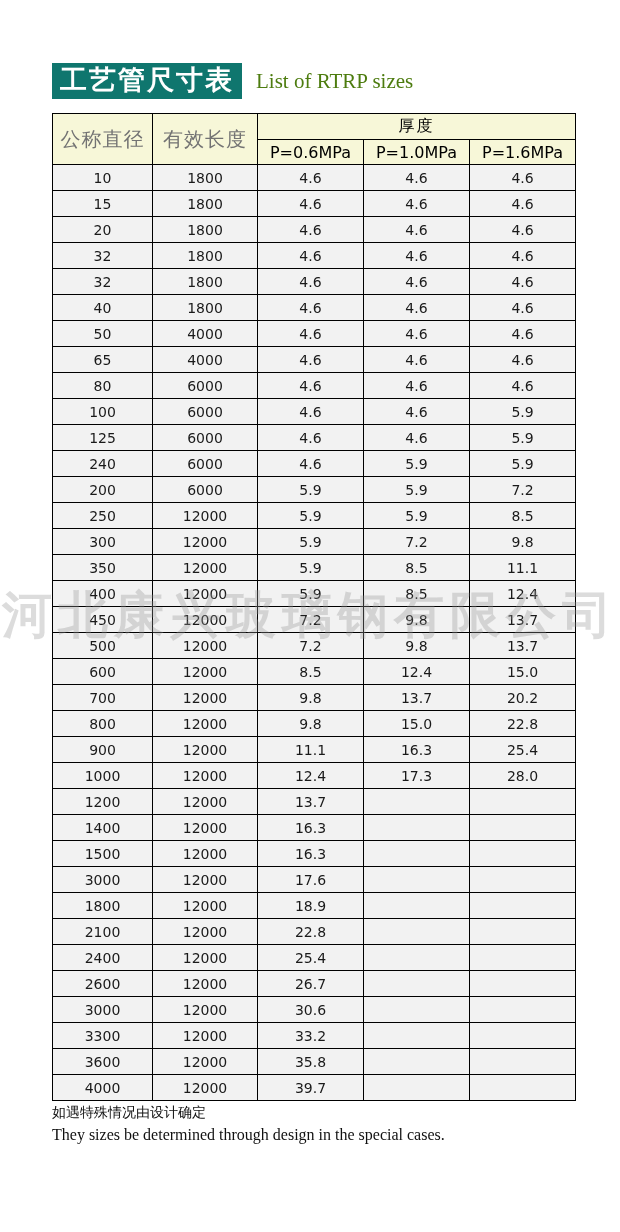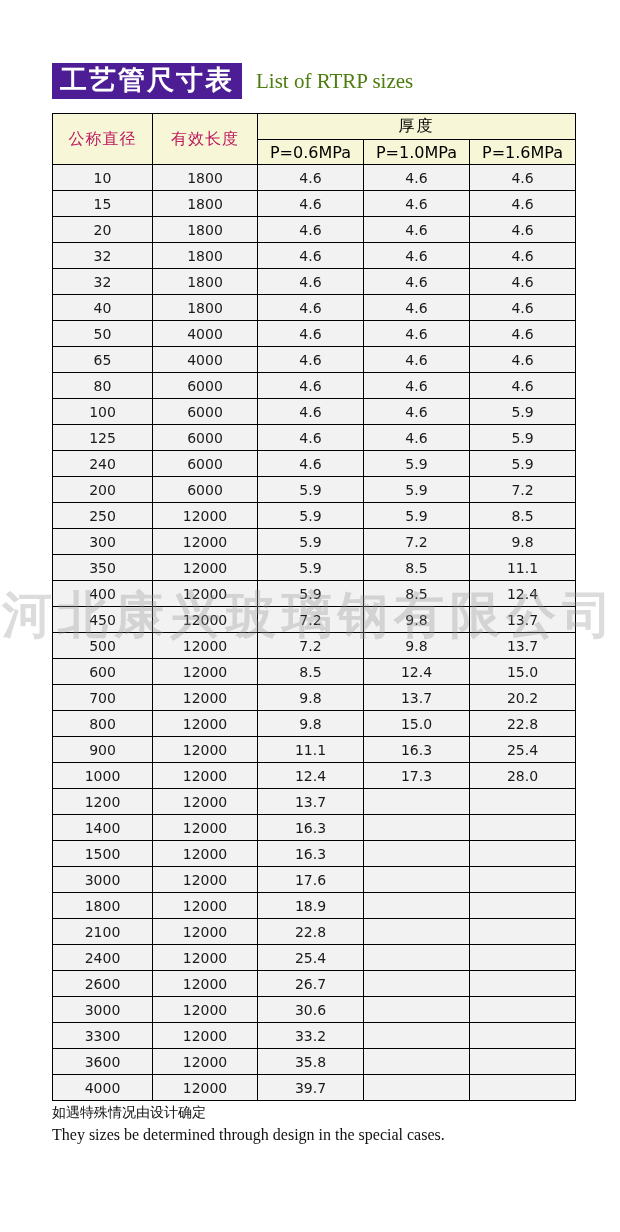--- a/index.html
+++ b/index.html
@@ -23,21 +23,21 @@
   }
   
   .title-row {
     display: flex;
     align-items: flex-end;
     gap: 14px;
     height: 44px;
     margin-bottom: 14px;
   }
   .title-cn {
-    background: #4c1d95;
+    background: #0f766e;
     color: #ffffff;
     font-family: "DejaVu Sans", sans-serif;
     font-weight: bold;
     font-size: 27px;
     letter-spacing: 2px;
     padding: 3px 8px 5px 8px;
     line-height: 1.05;
     white-space: nowrap;
   }
   .title-en {
@@ -65,22 +65,22 @@
   col.c1 { width: 105px; }
   col.c2 { width: 106px; }
   col.c3 { width: 106px; }
   col.c4 { width: 106px; }
 
   thead td, thead th {
     background: #f7f7d8;
   }
   .hd-main {
     height: 34px;
-    font-size: 16px;
-    color: #be185d;
+    font-size: 20px;
+    color: #737373;
     letter-spacing: 1px;
   }
   .hd-thick {
     height: 25px;
     font-size: 16px;
     letter-spacing: 2px;
   }
   .hd-sub {
     height: 24px;
     font-size: 16px;

